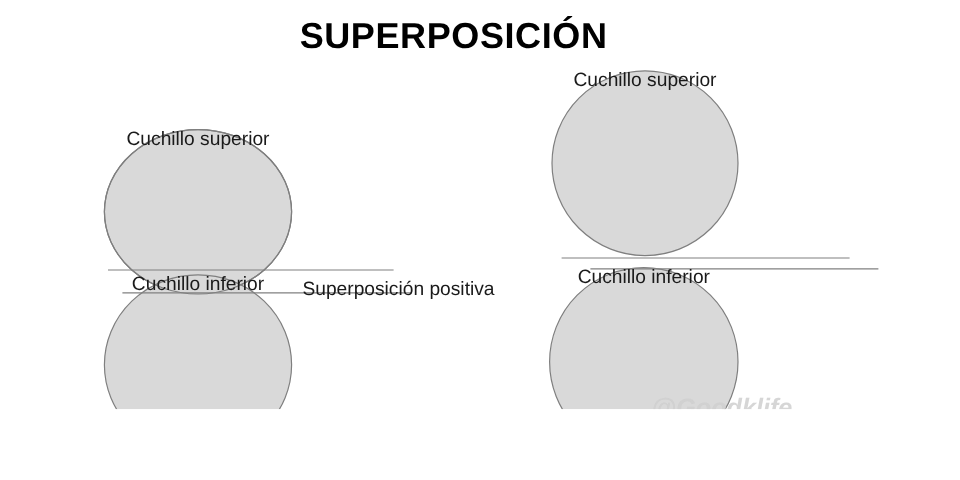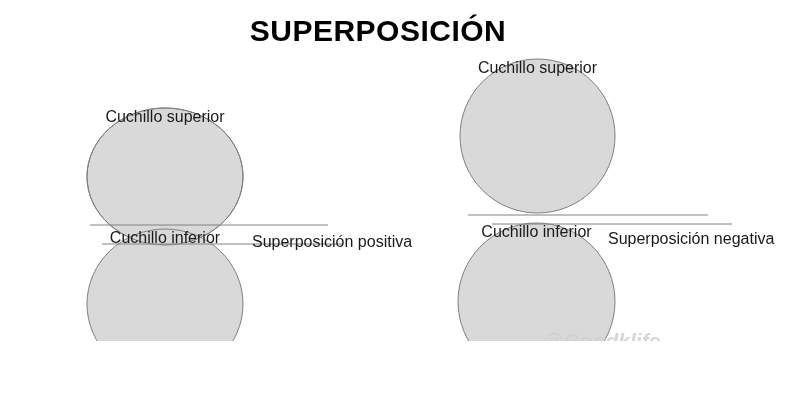--- a/index.html
+++ b/index.html
@@ -101,17 +101,16 @@
     <span>Cuchillo inferior</span>
   </div>
   <div class="circle-label-box box-neg-upper">
     <span>Cuchillo superior</span>
   </div>
   <div class="circle-label-box box-neg-lower">
     <span>Cuchillo inferior</span>
   </div>
 
   <div class="overlap-label label-positive">Superposición positiva</div>
-  <div class="overlap-label label-negative">Superposición negativa</div>
 
   <div class="watermark">@Goodklife</div>
 
 </div>
 
 </body></html>

